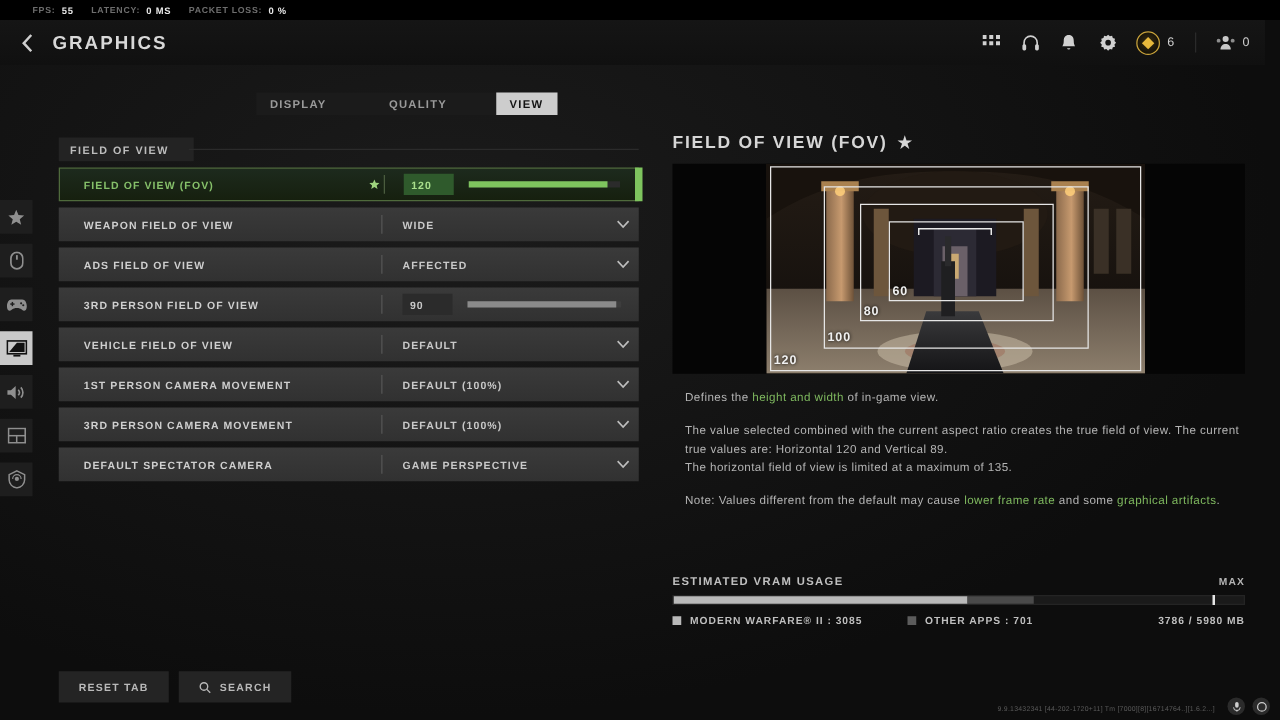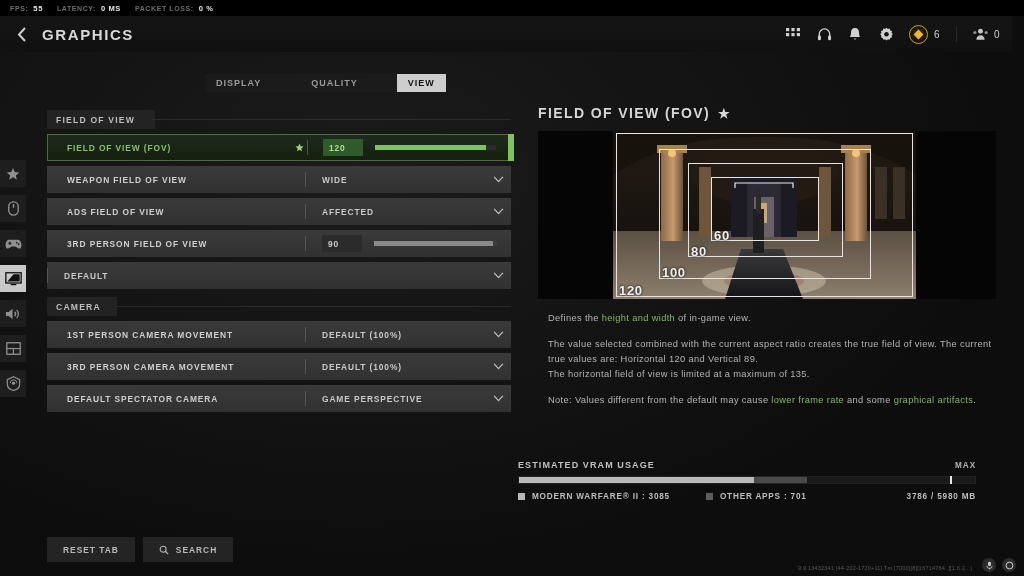--- a/index.html
+++ b/index.html
@@ -8,21 +8,21 @@
     background:#0a0a0a;
     font-family:"Liberation Sans", sans-serif;
     color:#c8c8c8;
     -webkit-font-smoothing:antialiased;
   }
   #app { position:relative; width:1024px; height:576px; background:#121212;
          background-image:radial-gradient(ellipse at 35% 30%, #1b1b1b 0%, #0d0d0d 70%); }
 
   
   .perfbar { position:absolute; left:0; top:0; width:1024px; height:16px;
-             background:#000; display:flex; align-items:center; padding-left:10px; gap:14px; }
+             background:#000; display:flex; align-items:center; padding-left:26px; gap:14px; }
   .perf-item { display:flex; align-items:center; gap:5px; }
   .perf-label { font-size:7px; letter-spacing:.6px; color:#6e6e6e; font-weight:bold; }
   .perf-val { font-size:7.5px; letter-spacing:.6px; color:#e8e8e8; font-weight:bold; }
 
   
   .header { position:absolute; left:0; top:16px; width:1012px; height:36px;
             background:linear-gradient(180deg,#151515,#101010); display:flex; align-items:center; }
   .back-btn { width:42px; height:36px; display:flex; align-items:center; justify-content:center;
               color:#cfcfcf; font-size:15px; }
   .page-title { font-size:15px; letter-spacing:1.6px; color:#d8d8d8; font-weight:bold; }
@@ -93,29 +93,29 @@
   
   .detail { position:absolute; left:538px; top:105px; width:458px; }
   .detail-title { font-size:14px; letter-spacing:1.4px; color:#d6d6d6; font-weight:bold;
                   display:flex; align-items:center; gap:8px; margin-bottom:10px; }
   .detail-title .st { color:#d6d6d6; font-size:13px; }
   .preview { position:relative; width:458px; height:168px; background:#050505;
              display:flex; align-items:center; justify-content:center; overflow:hidden; }
   .scene { position:absolute; left:75px; top:0; width:303px; height:168px; overflow:hidden;
            background:#14100d; }
   .fovbox { position:absolute; border:1.2px solid #e6e6e6; }
-  .fovlabel { position:absolute; font-size:13px; color:#f0f0f0; letter-spacing:.7px;
+  .fovlabel { position:absolute; font-size:10px; color:#f0f0f0; letter-spacing:.7px;
               font-weight:bold; text-shadow:0 0 3px #000; }
 
   .desc { margin-top:12px; font-size:9.3px; line-height:15px; color:#b4b4b4; letter-spacing:.35px;margin-left:10px; }
   .desc p { margin-bottom:11px; }
   .desc p.tight { margin-bottom:0; }
   .g { color:#7fb95f; }
 
-  .vram { position:absolute; left:518px; top:460px; width:458px; }
+  .vram { position:absolute; left:538px; top:460px; width:458px; }
   .vram-head { display:flex; justify-content:space-between; align-items:flex-end; }
   .vram-title { font-size:9px; letter-spacing:1.1px; color:#c0c0c0; font-weight:bold; }
   .vram-max { font-size:8.2px; letter-spacing:.9px; color:#b5b5b5; font-weight:bold; }
   .vram-bar { position:relative; margin-top:6px; width:458px; height:8px; background:#1a1a1a;
               border:1px solid #242424; }
   .vram-seg1 { position:absolute; left:0; top:0; height:6px; background:#b9b9b9; }
   .vram-seg2 { position:absolute; top:0; height:6px; background:#4a4a4a; }
   .vram-mark { position:absolute; top:-1px; width:2px; height:8px; background:#e6e6e6; }
   .vram-legend { margin-top:8px; display:flex; align-items:center; }
   .lg { display:flex; align-items:center; gap:7px; margin-right:36px; }
@@ -326,34 +326,30 @@
         <span>90</span>
       </div>
       <div class="slider">
         <div class="track">
           <div class="fill" style="width:97%"></div>
         </div>
       </div>
     </div>
 
     <div class="row">
+      <div class="name">VEHICLE FIELD OF VIEW</div>
       <div class="divider"></div>
       <div class="value">DEFAULT</div>
       <div class="chev">
         <svg width="11" height="7" viewBox="0 0 12 8">
             <path d="M1 1 L6 6.4 L11 1" stroke="currentColor" stroke-width="1.5" fill="none"></path>
           </svg>
       </div>
     </div>
 
-    <div class="sec-head" style="margin-top:8px">
-      <div class="bg" style="width:70px"></div>
-      <div class="rule" style="width:395px"></div>
-      <div class="txt">CAMERA</div>
-    </div>
 
     <div class="row">
       <div class="name">1ST PERSON CAMERA MOVEMENT</div>
       <div class="divider"></div>
       <div class="value">DEFAULT (100%)</div>
       <div class="chev">
         <svg width="11" height="7" viewBox="0 0 12 8">
             <path d="M1 1 L6 6.4 L11 1" stroke="currentColor" stroke-width="1.5" fill="none"></path>
           </svg>
       </div>

